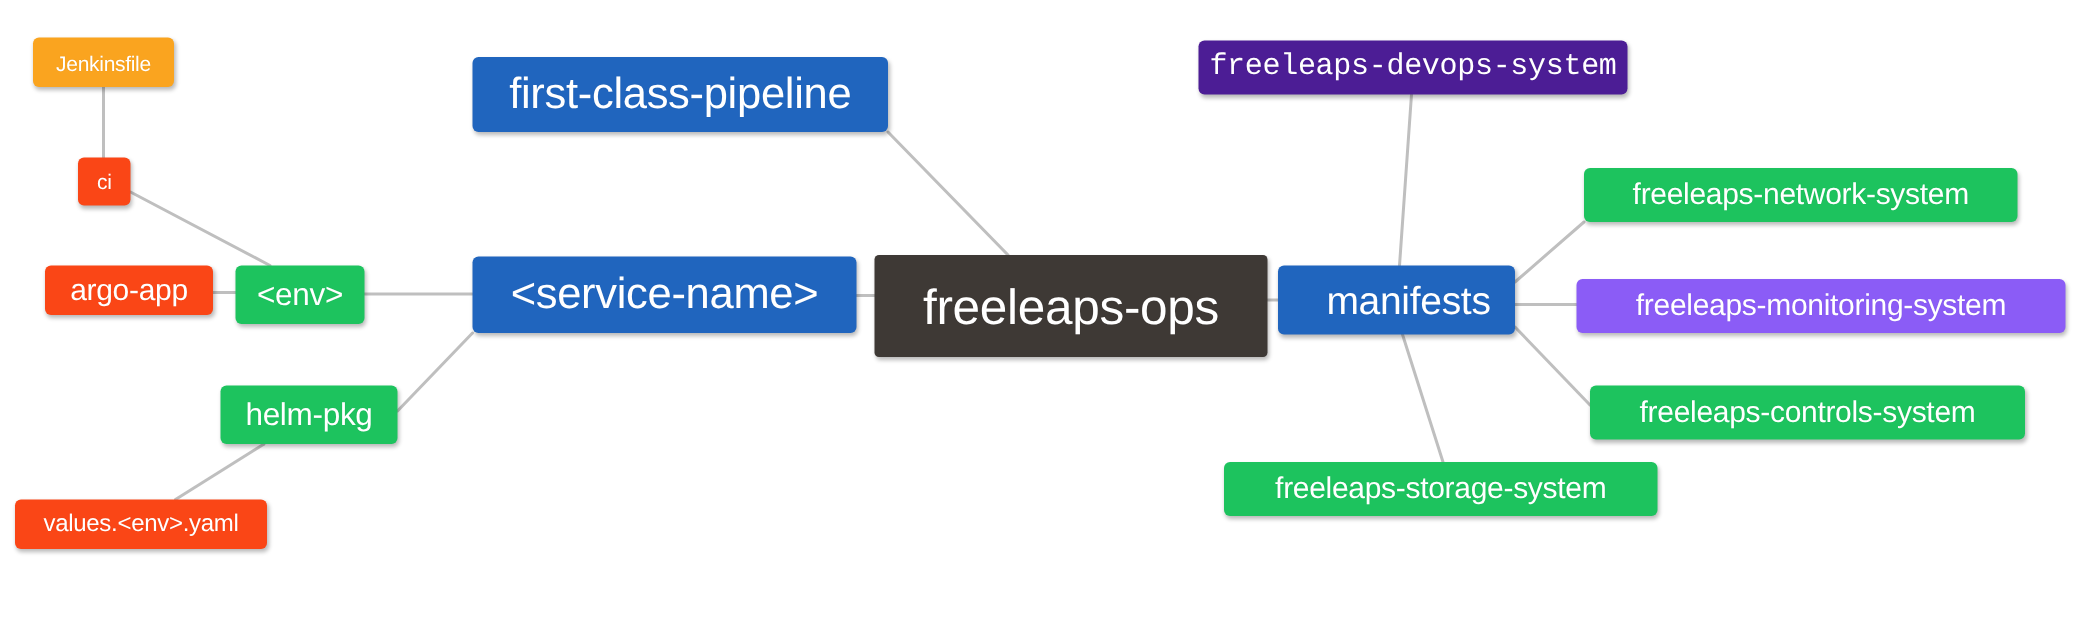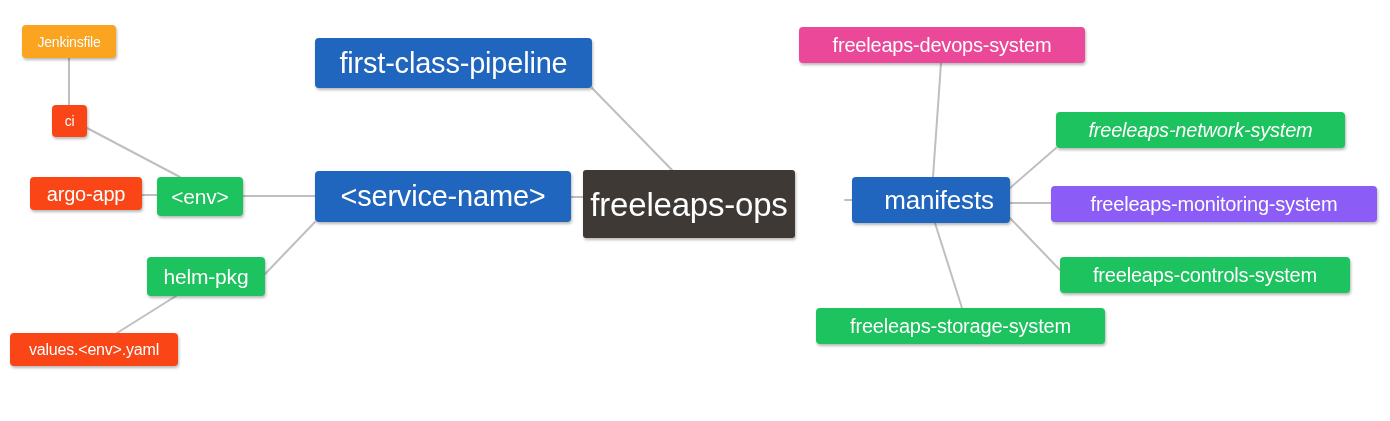--- a/index.html
+++ b/index.html
@@ -84,30 +84,30 @@
       </div>
       <div class="node" style="left: 10px; top: 333px; width: 168px; height: 33px; background: rgb(250, 70, 22); font-size: 16px; text-align: center;">
         <span>values.&lt;env&gt;.yaml</span>
       </div>
       <div class="node" style="left: 315px; top: 38px; width: 277px; height: 50px; background: rgb(32, 101, 190); font-size: 29px; text-align: center;">
         <span>first-class-pipeline</span>
       </div>
       <div class="node" style="left: 315px; top: 171px; width: 256px; height: 51px; background: rgb(32, 101, 190); font-size: 29px;">
         <span>&lt;service-name&gt;</span>
       </div>
-      <div class="node root" style="left: 583px; top: 170px; width: 212px; height: 68px; background: rgb(62, 57, 53); font-size: 33px;">
+      <div class="node root" style="left: 583px; top: 170px; width: 262px; height: 68px; background: rgb(62, 57, 53); font-size: 33px;">
         <span>freeleaps-ops</span>
       </div>
       <div class="node" style="left: 852px; top: 177px; width: 158px; height: 46px; background: rgb(32, 101, 190); font-size: 26px; padding-left: 16px;">
         <span>manifests</span>
       </div>
-      <div class="node" style="left: 799px; top: 27px; width: 286px; height: 36px; background: #ec4899; font-size: 20px;">
+      <div class="node" style="left: 799px; top: 27px; width: 286px; height: 36px; background: #4c1d95; font-size: 20px; font-family: Liberation Mono, monospace;">
         <span>freeleaps-devops-system</span>
       </div>
-      <div class="node" style="left: 1056px; top: 112px; width: 289px; height: 36px; background: rgb(29, 195, 94); font-size: 20px; font-style: italic;">
+      <div class="node" style="left: 1056px; top: 112px; width: 289px; height: 36px; background: rgb(29, 195, 94); font-size: 20px;">
         <span>freeleaps-network-system</span>
       </div>
       <div class="node" style="left: 1051px; top: 186px; width: 326px; height: 36px; background: #8b5cf6; font-size: 20px;">
         <span>freeleaps-monitoring-system</span>
       </div>
       <div class="node" style="left: 1060px; top: 257px; width: 290px; height: 36px; background: rgb(29, 195, 94); font-size: 20px;">
         <span>freeleaps-controls-system</span>
       </div>
       <div class="node" style="left: 816px; top: 308px; width: 289px; height: 36px; background: rgb(29, 195, 94); font-size: 20px;">
         <span>freeleaps-storage-system</span>

